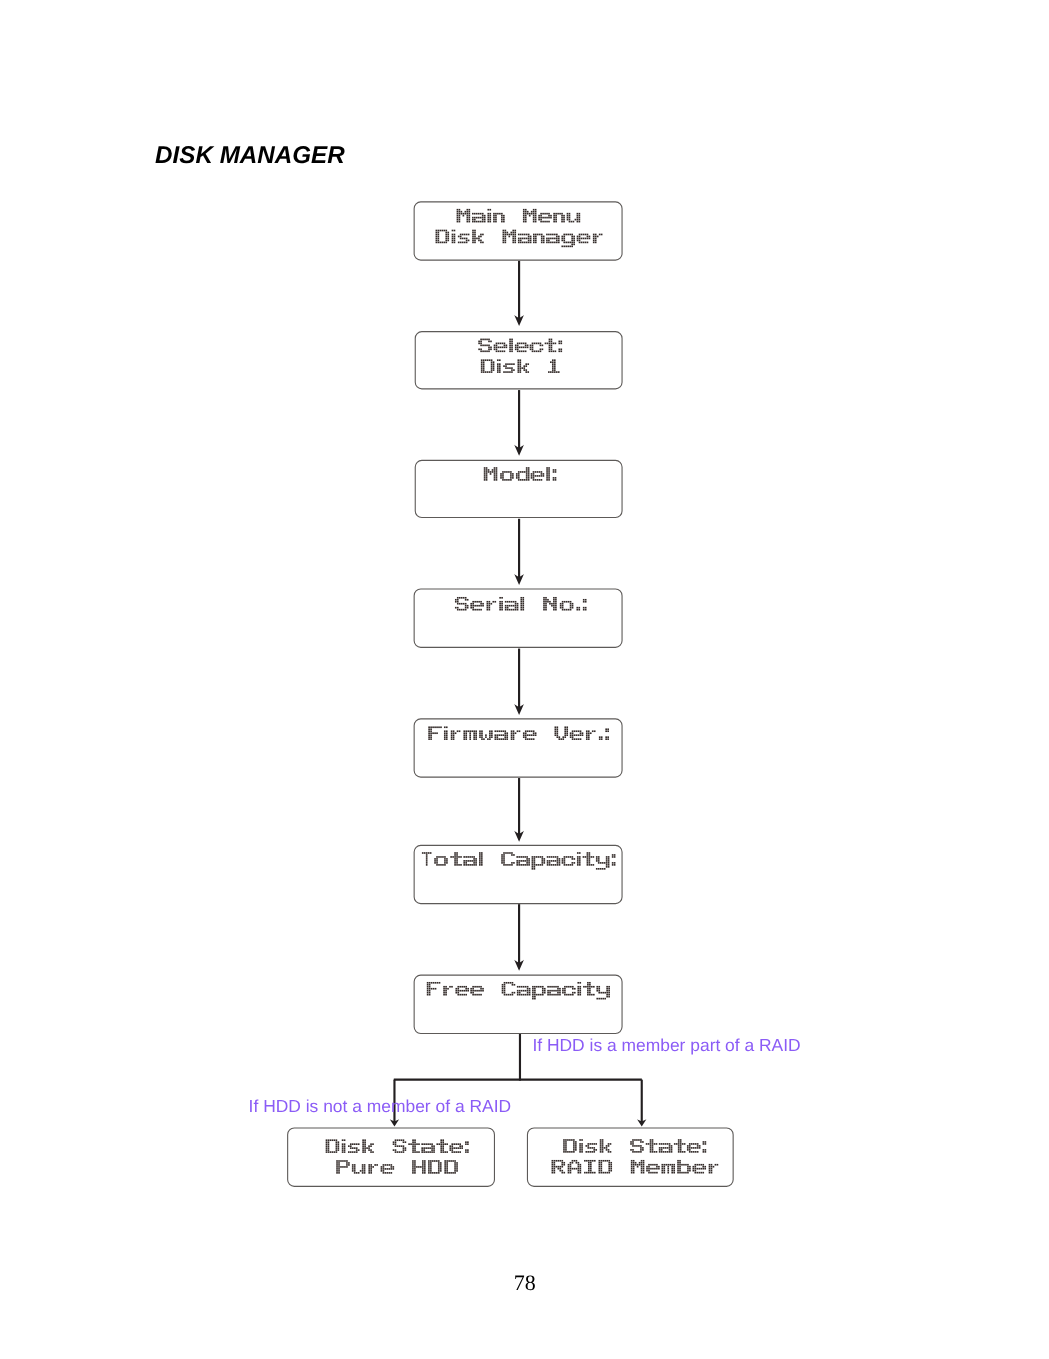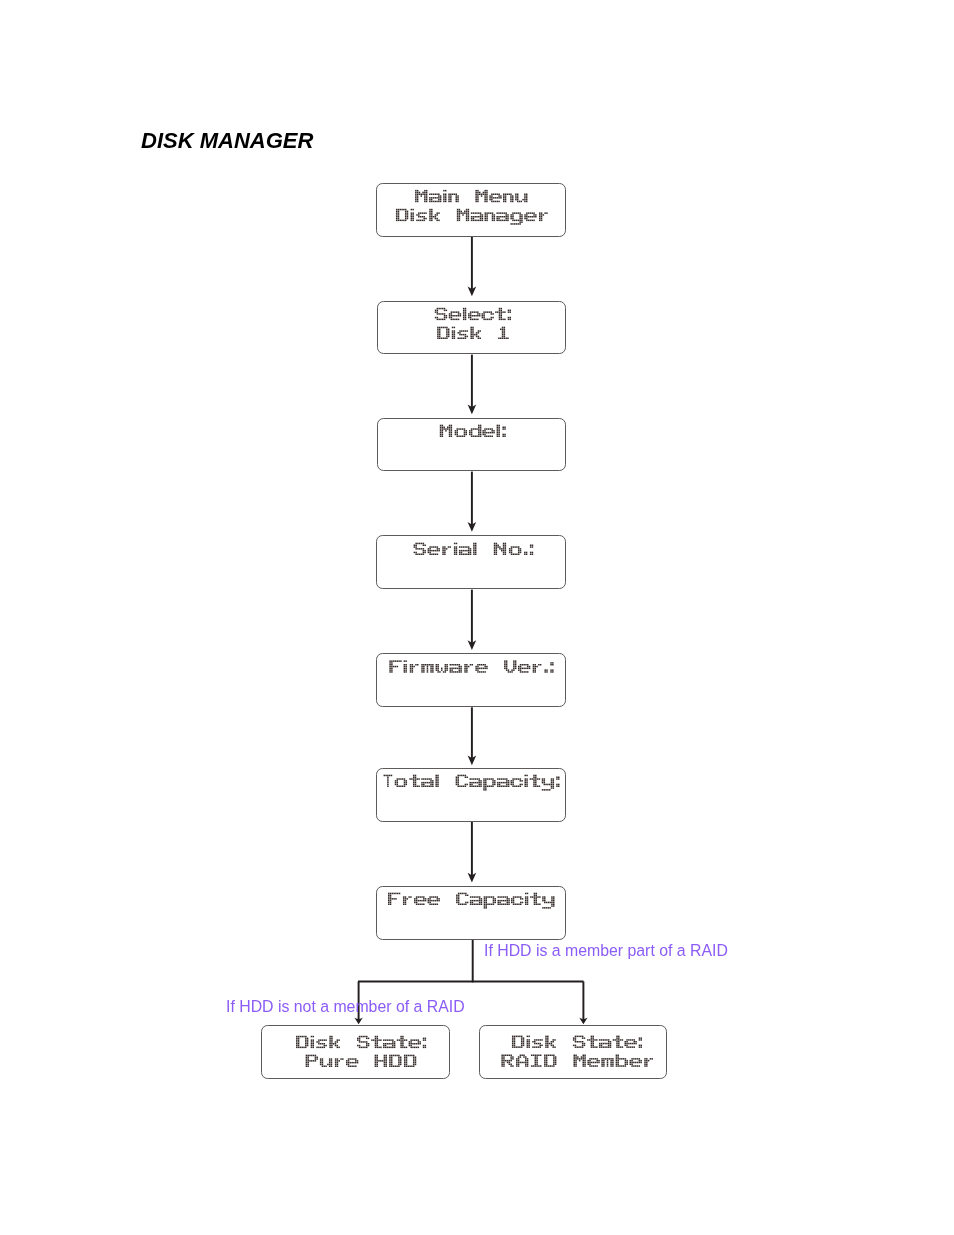--- a/index.html
+++ b/index.html
@@ -2728,13 +2728,14 @@
         <rect x="644.25" y="1063.50" width="1.50" height="1.50" fill="#332b29"></rect>
         <rect x="646.05" y="1063.50" width="1.50" height="1.50" fill="#332b29"></rect>
         <rect x="644.25" y="1065.30" width="1.50" height="1.50" fill="#332b29"></rect>
         <rect x="646.05" y="1065.30" width="1.50" height="1.50" fill="#332b29"></rect>
       </svg>
     </div>
   <div id="notes">
       <div class="note" style="left: 226.2px; top: 962px;">If HDD is not a member of a RAID</div>
       <div class="note" style="left: 484.3px; top: 906px;">If HDD is a member part of a RAID</div>
     </div>
+  <div class="pageno">78</div>
 </div>
 
 </body></html>

